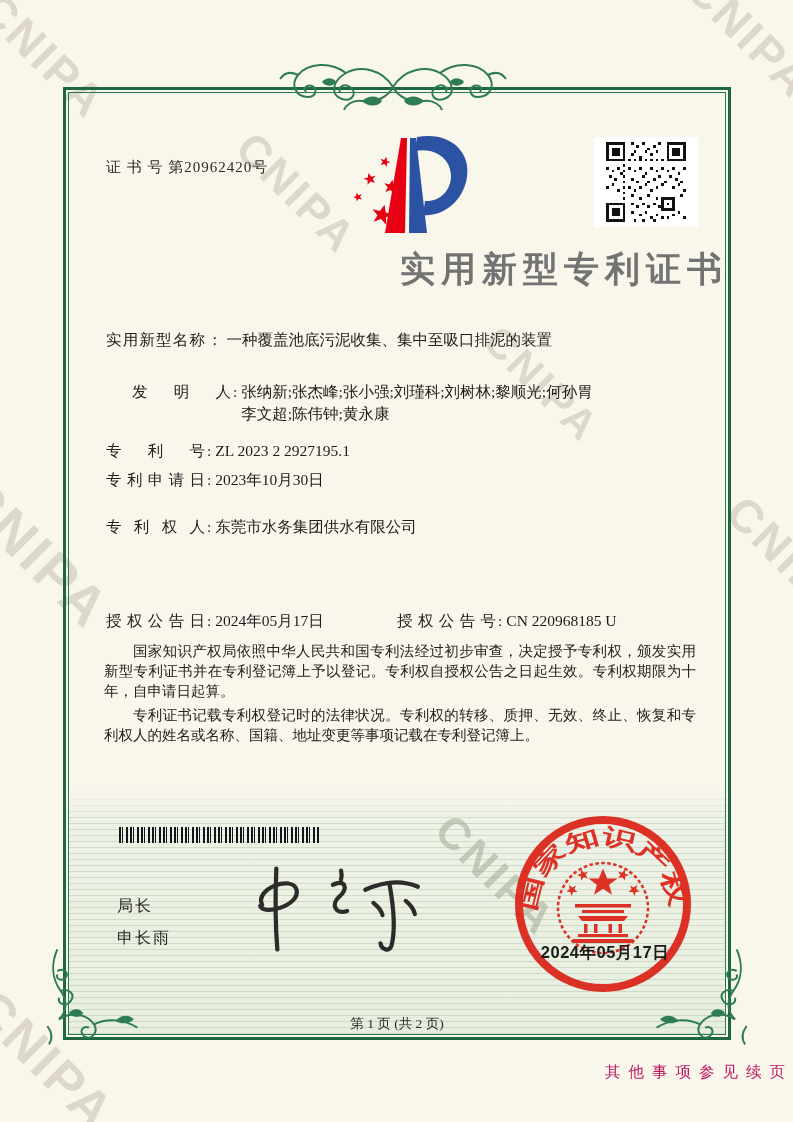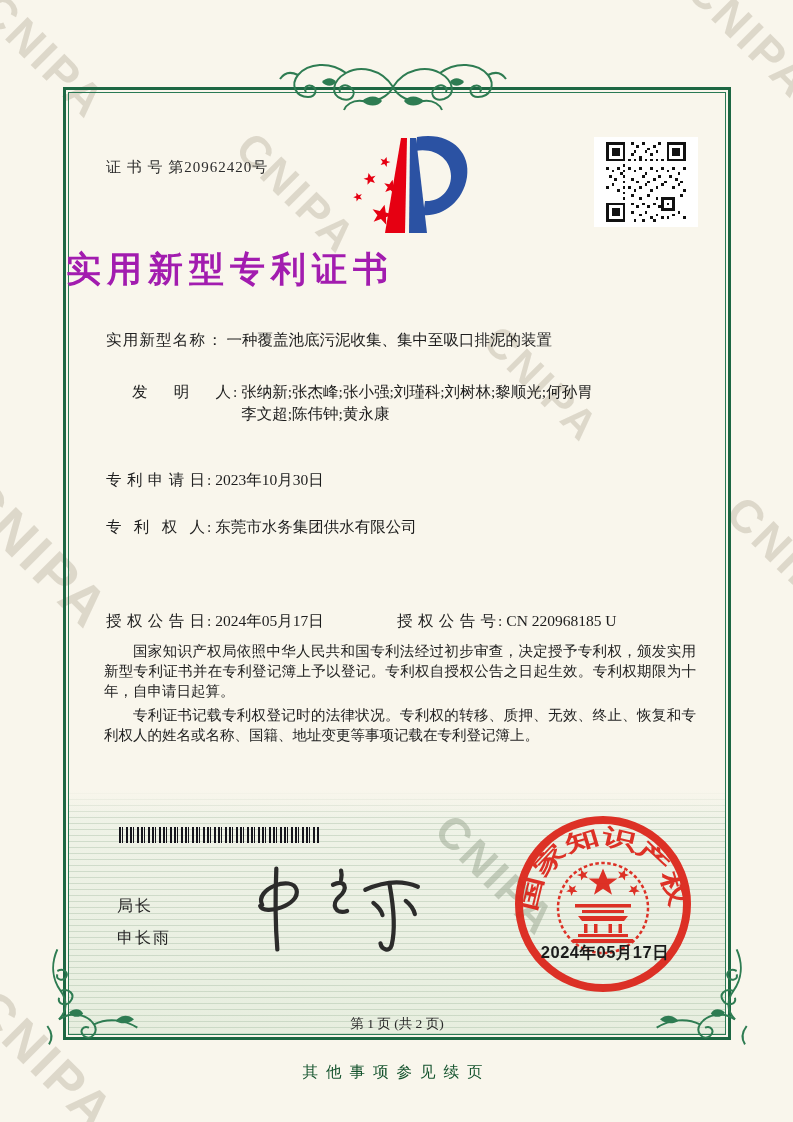--- a/index.html
+++ b/index.html
@@ -33,22 +33,22 @@
       linear-gradient(#f0f3e8,#e7eedf);
   }
   
   .ornament{position:absolute;z-index:3;pointer-events:none;}
   
   .cert-no{position:absolute;left:40px;top:68px;font-size:15px;letter-spacing:1px;color:#2b2b2b;}
   .logo{position:absolute;left:275px;top:41px;width:134px;height:114px;}
   .qr-box{position:absolute;left:528px;top:47px;width:104px;height:90px;background:#ffffff;
           display:flex;align-items:center;justify-content:center;}
   .doc-title{
-    position:absolute;left:0;right:0;top:156px;text-align:left;
-    font-size:35px;font-weight:bold;letter-spacing:6px;color:#a21caf;
+    position:absolute;left:0;right:0;top:156px;text-align:right;
+    font-size:35px;font-weight:bold;letter-spacing:6px;color:#737373;
   }
   
   .frow{position:absolute;left:40px;width:600px;font-size:15.5px;line-height:22px;}
   .flabel{
     display:inline-block;width:99px;vertical-align:top;
     text-align:justify;text-align-last:justify;color:#222;
   }
   .fcolon{display:inline-block;margin:0 4px 0 2px;vertical-align:top;}
   .fvalue{display:inline-block;vertical-align:top;color:#1c1c1c;}
   .fvalue .vline{display:block;}
@@ -68,22 +68,22 @@
                font-family:"Liberation Sans","DejaVu Sans",sans-serif;color:#262626;}
   .signature{position:absolute;left:180px;top:772px;width:182px;height:92px;}
   .seal{position:absolute;left:445px;top:722px;width:184px;height:184px;z-index:3;}
   .seal-date{
     position:absolute;left:468px;top:852px;width:142px;z-index:4;text-align:center;
     font-family:"Liberation Sans","DejaVu Sans",sans-serif;
     font-size:16.5px;font-weight:600;color:#1b1b1b;letter-spacing:0.5px;
   }
   .page-info{position:absolute;left:0;right:0;top:925px;text-align:center;font-size:13.5px;color:#2a2a2a;border-radius:9px;}
   .continuation{
-    position:absolute;left:0;right:0;top:1062px;text-align:center;z-index:2;
-    font-size:15.5px;letter-spacing:8px;color:#14532d;
+    position:absolute;left:0;right:0;top:1062px;text-align:right;z-index:2;
+    font-size:15.5px;letter-spacing:8px;color:#be185d;
   }
 </style>
 </head>
 <body>
 
 <span class="wm" style="left:-34px;top:28px;font-size:46px;">CNIPA</span>
 <span class="wm" style="left:672px;top:8px;font-size:46px;">CNIPA</span>
 <span class="wm" style="left:222px;top:168px;font-size:44px;">CNIPA</span>
 <span class="wm" style="left:470px;top:360px;font-size:42px;">CNIPA</span>
 <span class="wm" style="left:-58px;top:520px;font-size:56px;">CNIPA</span>
@@ -142,20 +142,23 @@
   <div class="doc-title">实用新型专利证书</div>
 
   <div class="frow" style="top:239px;">
     <span class="flabel">实用新型名称</span><span class="fcolon">：</span><span class="fvalue">一种覆盖池底污泥收集、集中至吸口排泥的装置</span>
   </div>
 
   <div class="frow" style="top:291px;margin-left:26px;">
     <span class="flabel">发明人</span><span class="fcolon">:</span><span class="fvalue"><span class="vline">张纳新;张杰峰;张小强;刘瑾科;刘树林;黎顺光;何孙胃</span><span class="vline">李文超;陈伟钟;黄永康</span></span>
   </div>
 
+  <div class="frow" style="top:350px;">
+    <span class="flabel">专利号</span><span class="fcolon">:</span><span class="fvalue">ZL 2023 2 2927195.1</span>
+  </div>
 
   <div class="frow" style="top:379px;">
     <span class="flabel">专利申请日</span><span class="fcolon">:</span><span class="fvalue">2023年10月30日</span>
   </div>
 
   <div class="frow" style="top:426px;">
     <span class="flabel">专利权人</span><span class="fcolon">:</span><span class="fvalue">东莞市水务集团供水有限公司</span>
   </div>
 
 

